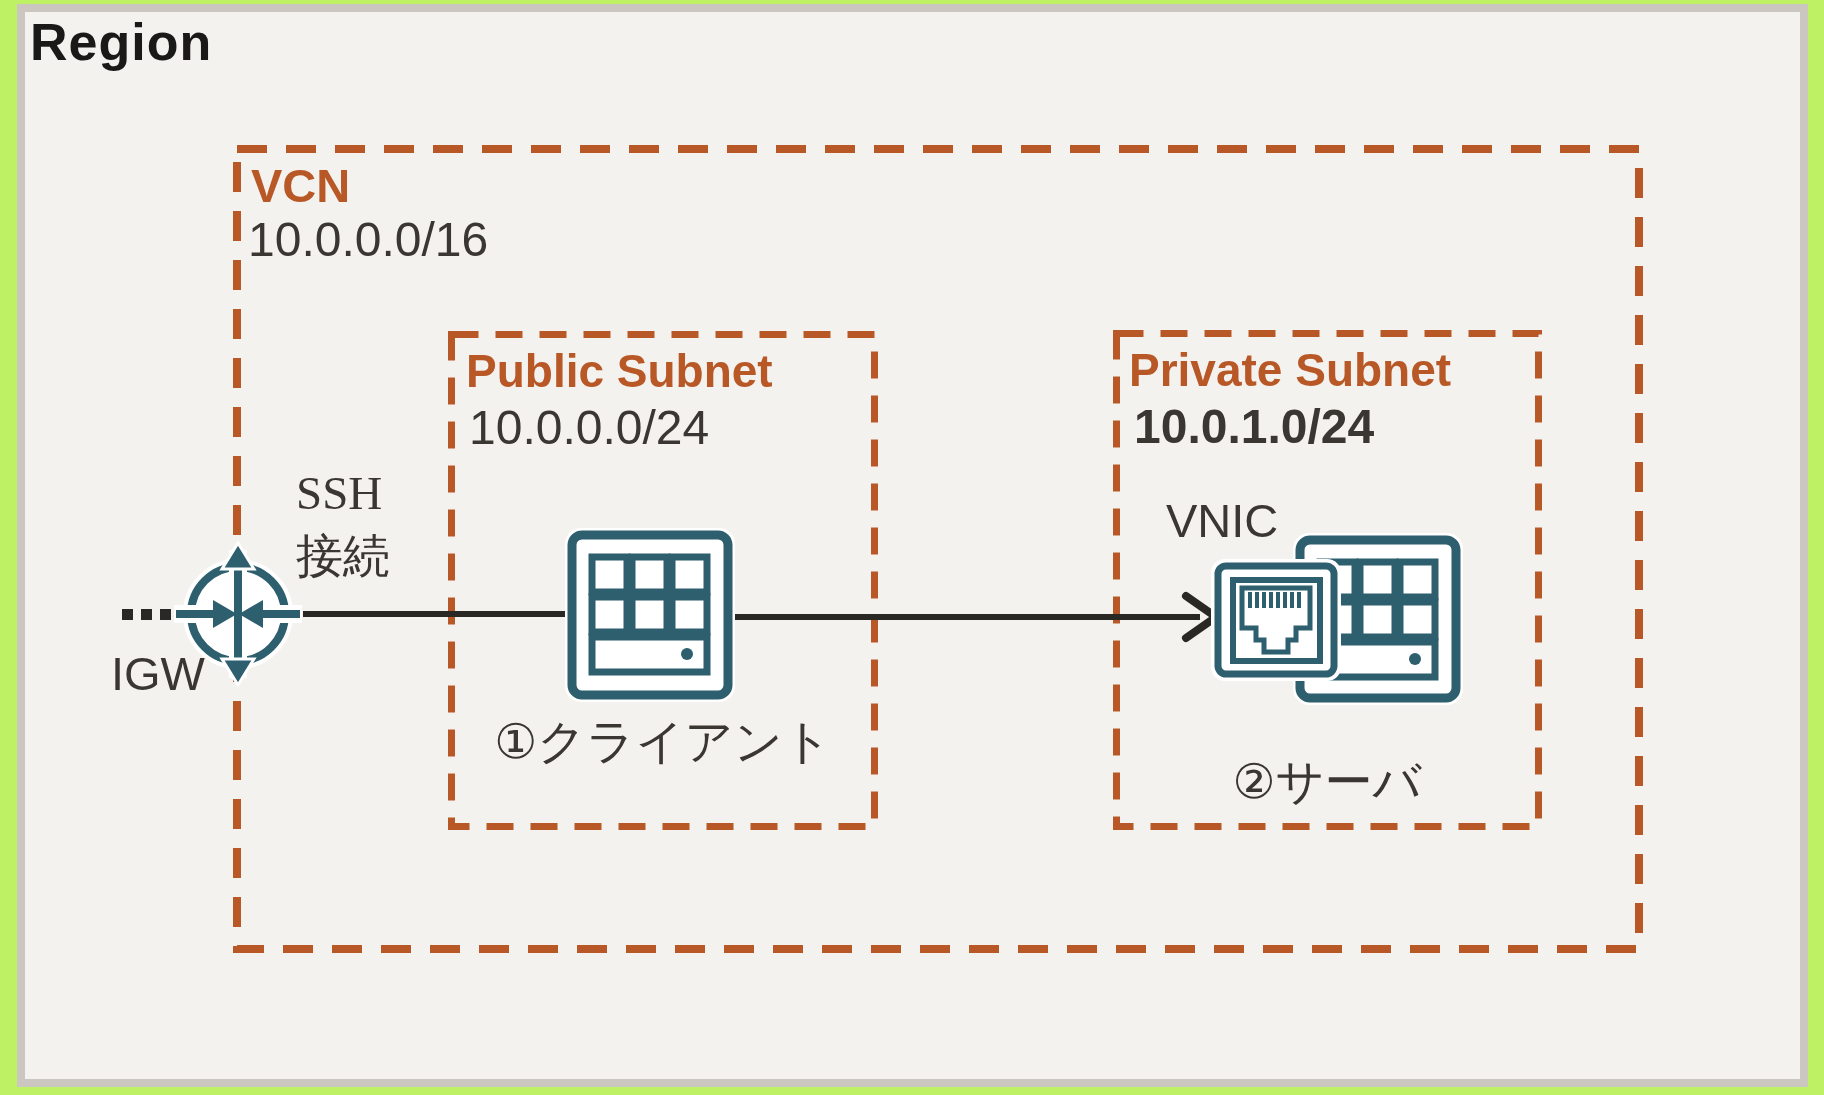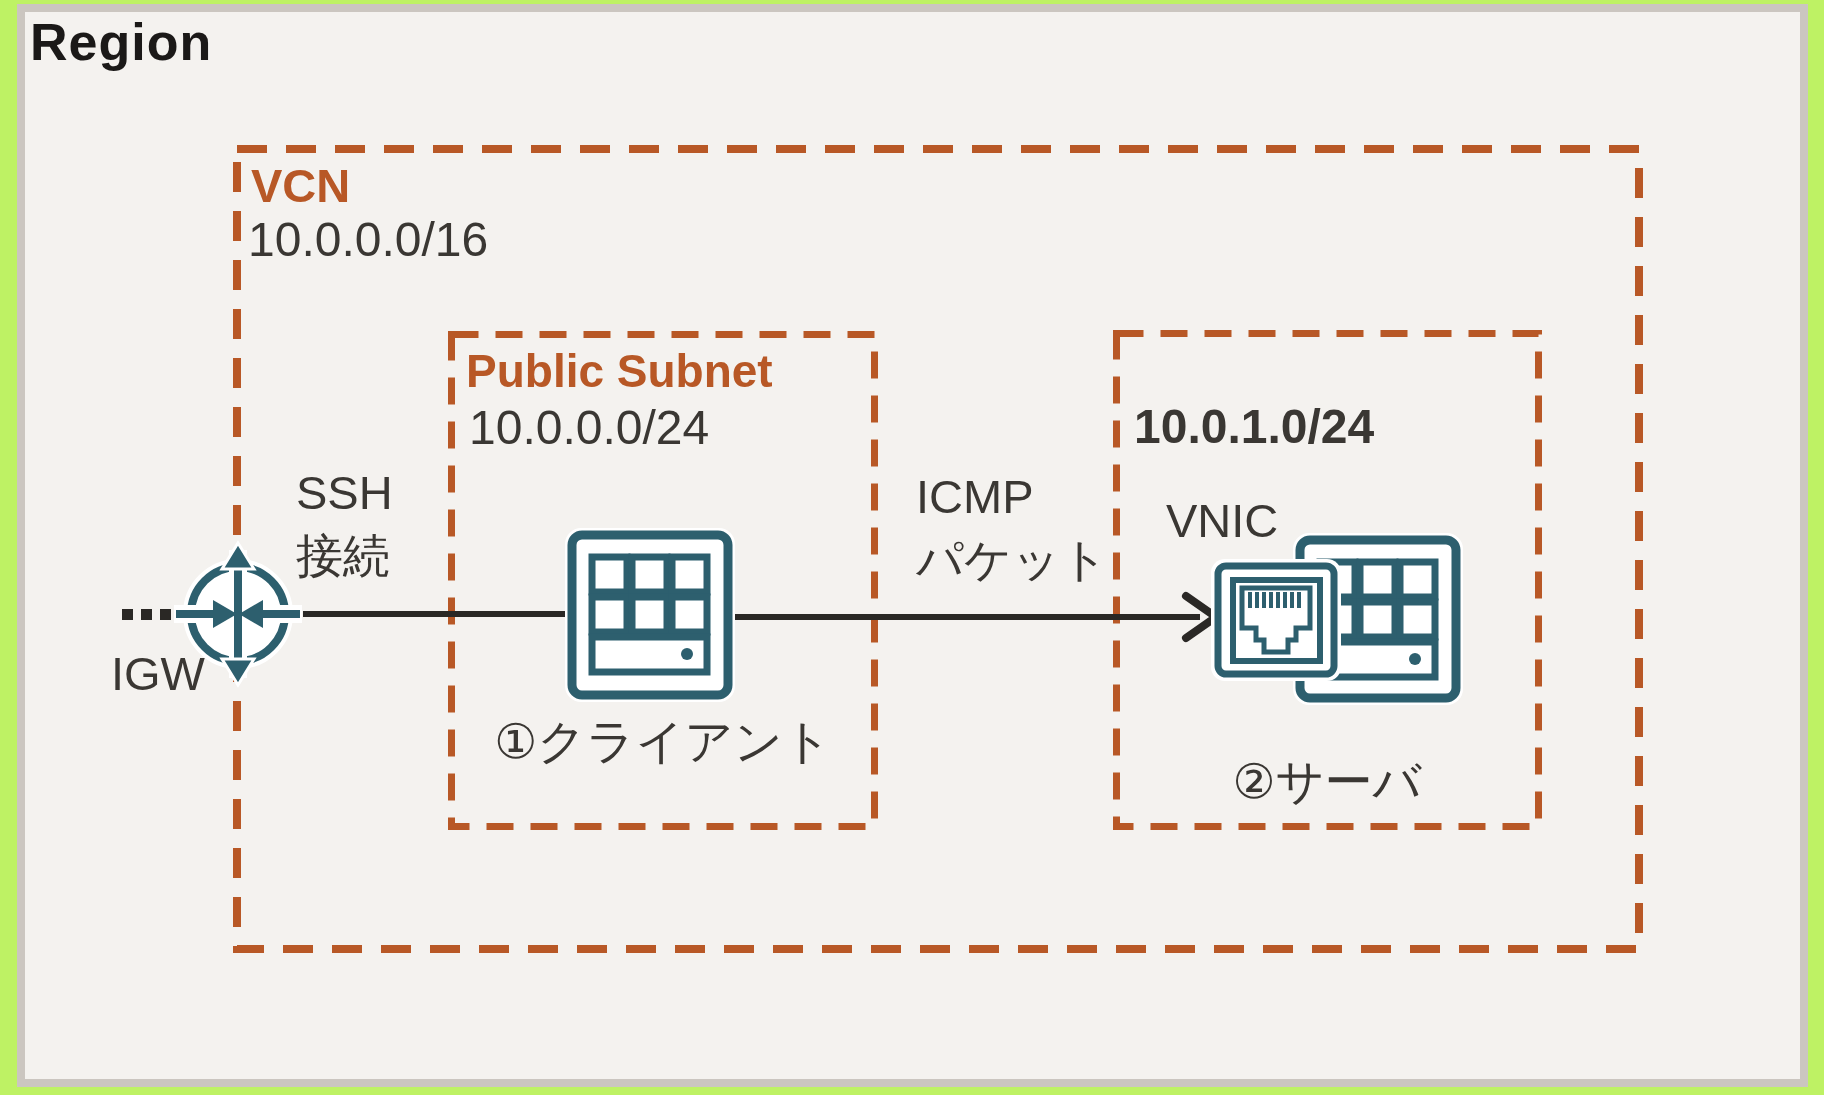--- a/index.html
+++ b/index.html
@@ -13,21 +13,21 @@
   }
   .layer{position:absolute;left:0;top:0;}
   .lbl{position:absolute;white-space:nowrap;color:#3a3733;}
   .region-title{left:30px;top:12px;font-size:52px;font-weight:800;color:#1b1918;letter-spacing:1px;}
   .vcn-label{left:251px;top:158px;font-size:47px;font-weight:700;color:#b85826;}
   .vcn-cidr{left:248px;top:212px;font-size:48px;}
   .pub-label{left:466px;top:344px;font-size:46px;font-weight:700;color:#b85826;}
   .pub-cidr{left:469px;top:400px;font-size:48px;}
   .priv-label{left:1129px;top:343px;font-size:46px;font-weight:700;color:#b85826;}
   .priv-cidr{left:1134px;top:399px;font-size:48px;font-weight:bold;}
-  .ssh-label{left:296px;top:462px;font-size:47px;line-height:1.33;}
+  .ssh-label{left:296px;top:462px;font-size:47px;line-height:1.33;font-family:Liberation Serif, serif;}
   .icmp-label{left:916px;top:466px;font-size:47px;line-height:1.33;}
   .vnic-label{left:1166px;top:493px;font-size:47px;}
   .igw-label{left:111px;top:646px;font-size:47px;}
   .node-label{font-size:48px;text-align:center;}
   .client-node{left:451px;top:710px;width:424px;}
   .server-node{left:1116px;top:707px;width:422px;margin-top:43px;}
   .lbl span{display:block;}
 </style>
 </head>
 <body>
@@ -120,31 +120,28 @@
   </svg>
 
   <div class="lbl region-title">Region</div>
 
   <div class="lbl vcn-label">VCN</div>
   <div class="lbl vcn-cidr">10.0.0.0/16</div>
 
   <div class="lbl pub-label">Public Subnet</div>
   <div class="lbl pub-cidr">10.0.0.0/24</div>
 
+  <div class="lbl priv-label">Private Subnet</div>
   <div class="lbl priv-cidr">10.0.1.0/24</div>
 
   <div class="lbl ssh-label">
     <span>SSH</span>
     <span>接続</span>
   </div>
 
-  <div class="lbl icmp-label">
-    <span>ICMP</span>
-    <span>パケット</span>
-  </div>
 
   <div class="lbl vnic-label">VNIC</div>
   <div class="lbl igw-label">IGW</div>
 
   <div class="lbl node-label client-node">①クライアント</div>
   <div class="lbl node-label server-node">②サーバ</div>
 
 </div>
 
 </body></html>

